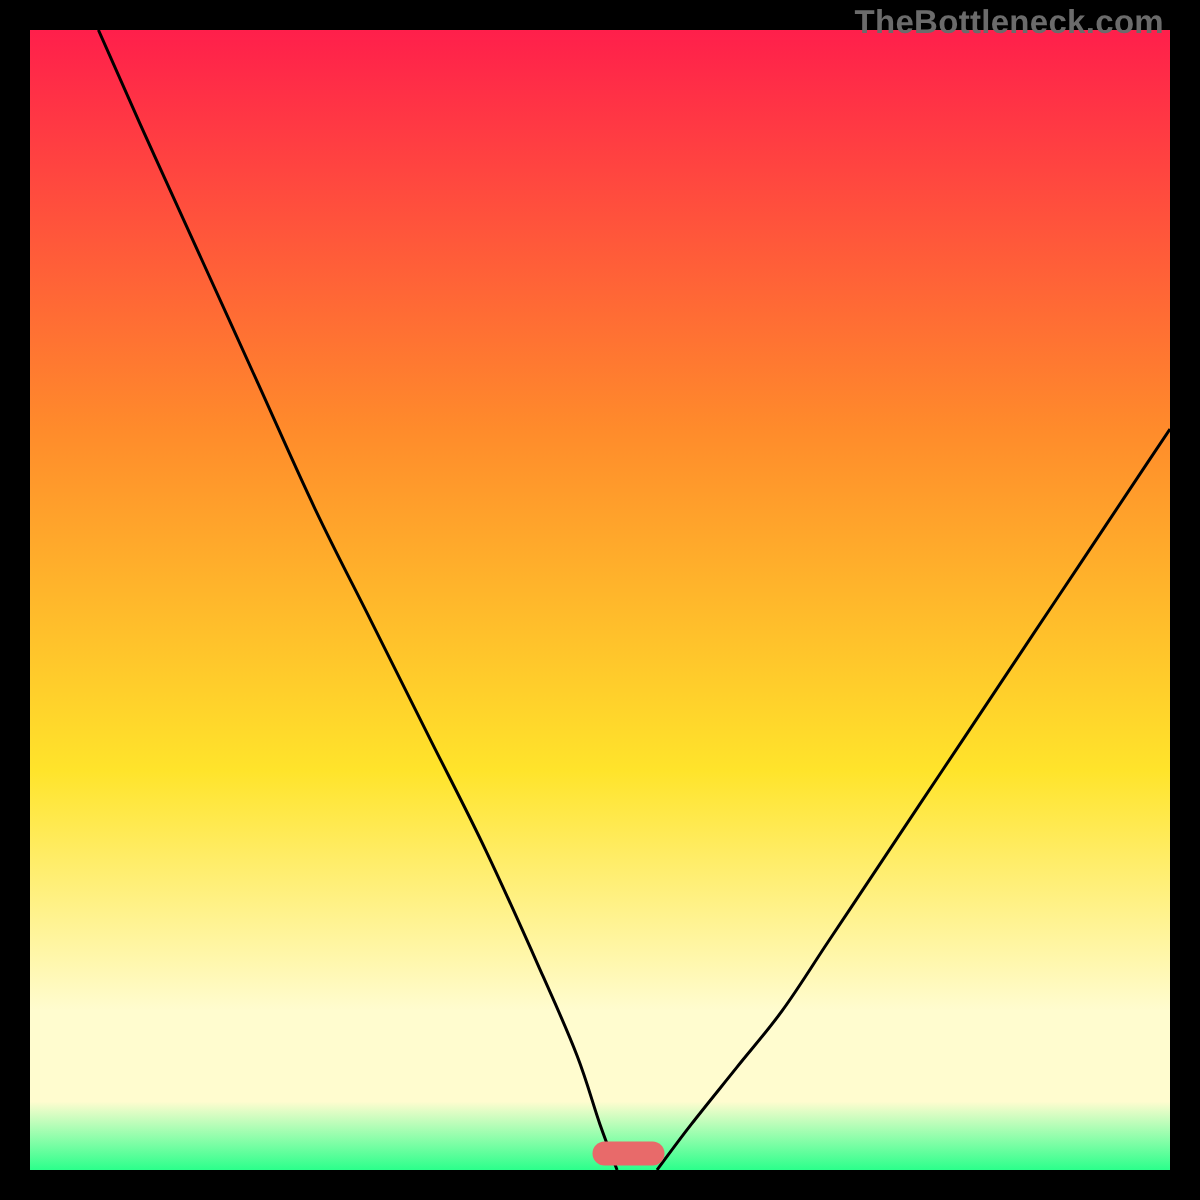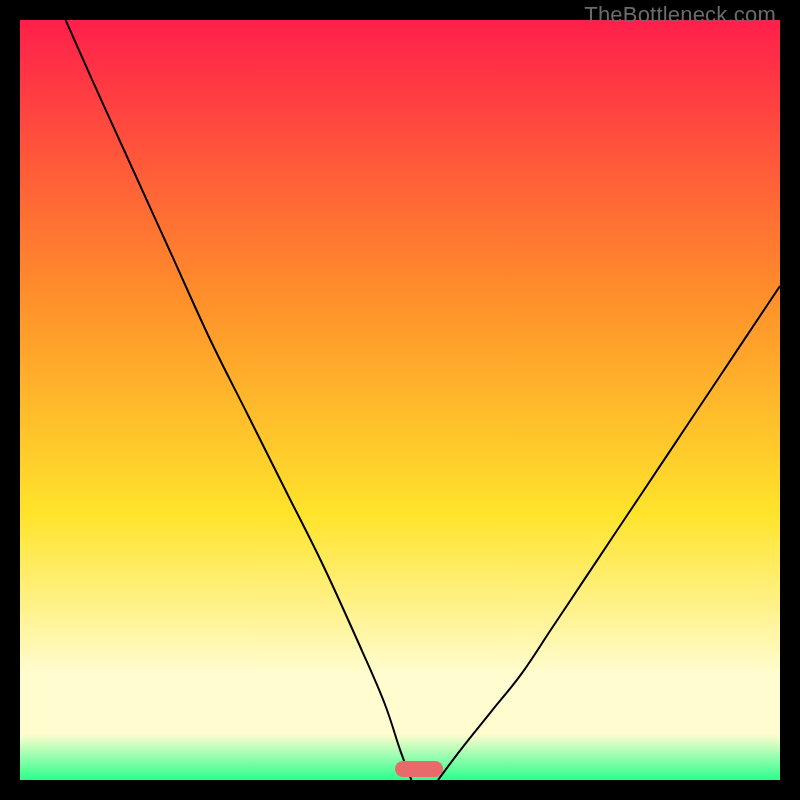--- a/index.html
+++ b/index.html
@@ -24,21 +24,21 @@
     top: 0;
     width: 760px;
     height: 760px;
   }
   .watermark {
     position: absolute;
     top: 2px;
     right: 24px;
     font-family: Arial, Helvetica, sans-serif;
     font-size: 22px;
-    font-weight: 400;
+    font-weight: 700;
     color: #6b6b6b;
     letter-spacing: 0.2px;
   }
   .marker {
     position: absolute;
     width: 48px;
     height: 16px;
     border-radius: 8px;
   }
 </style>

